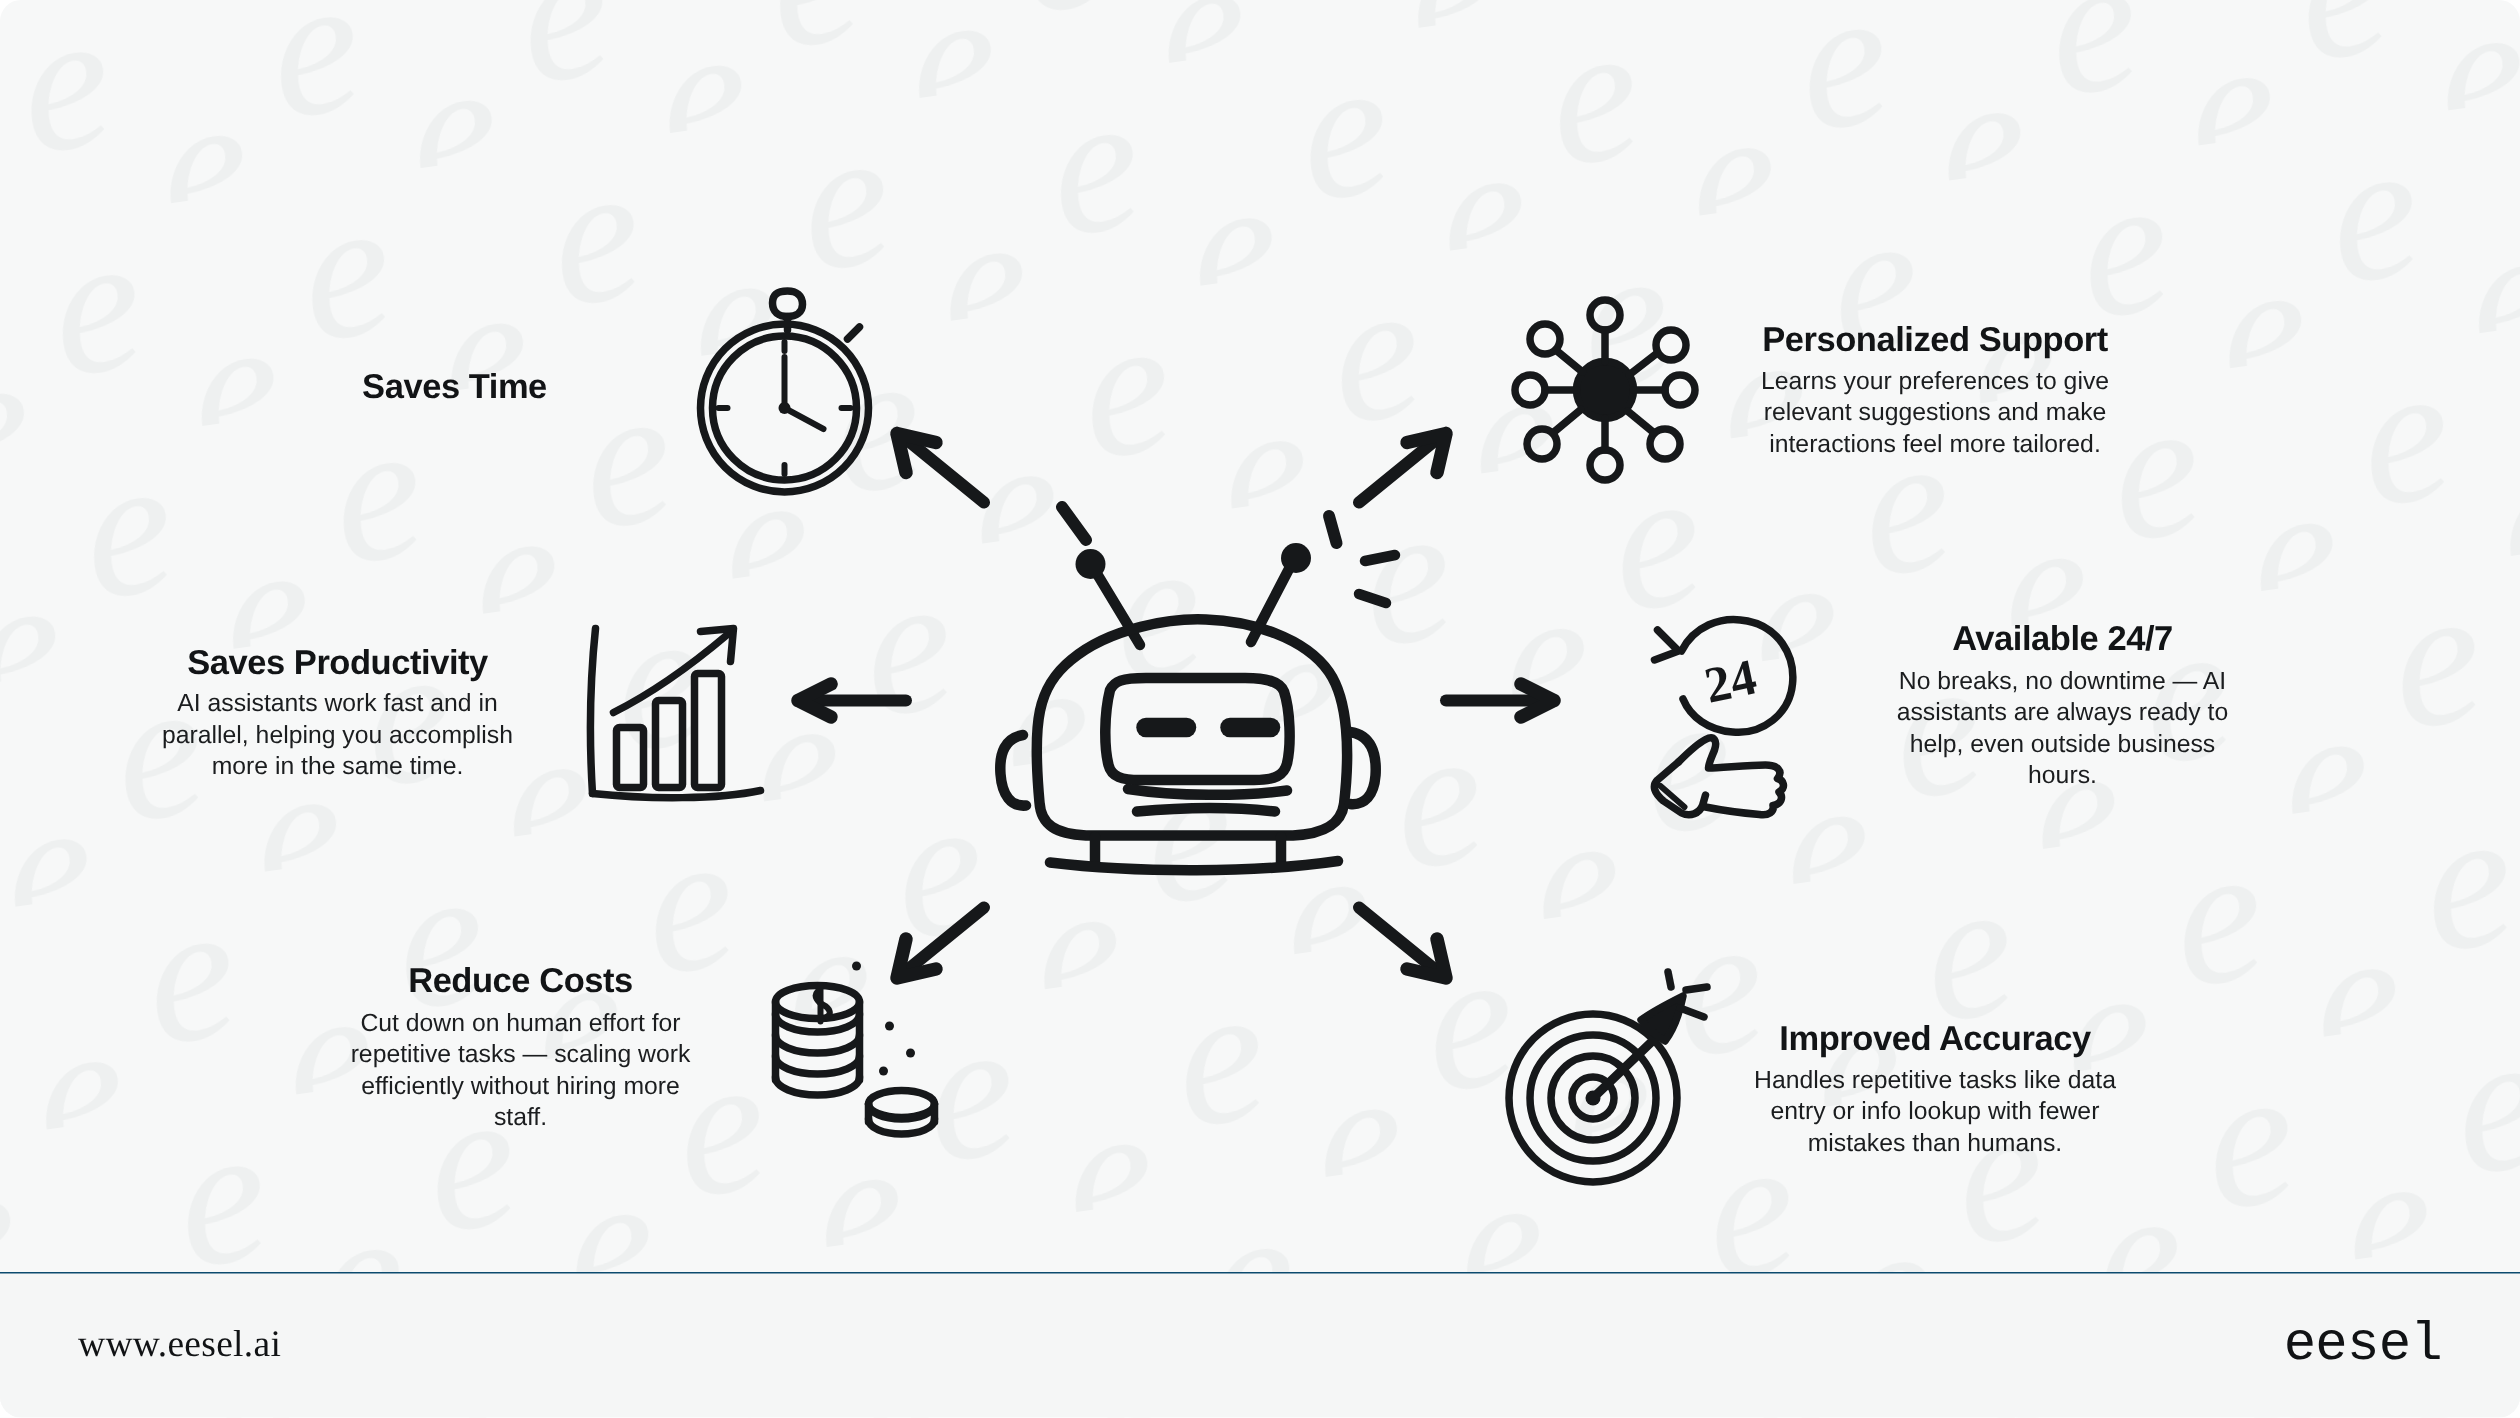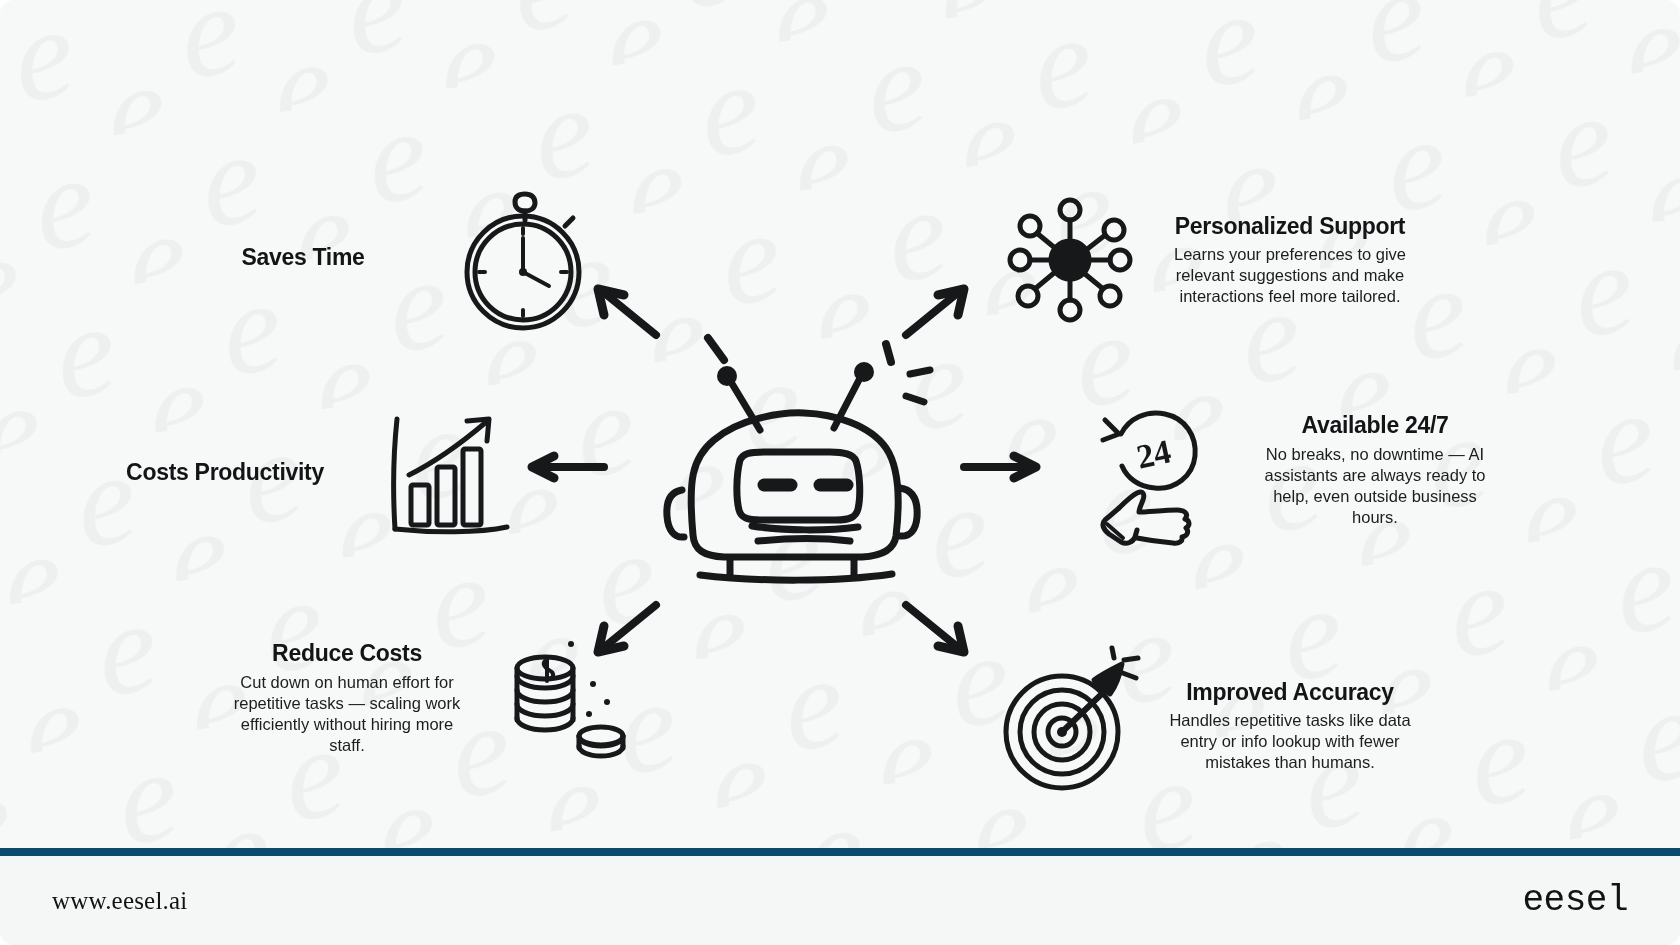--- a/index.html
+++ b/index.html
@@ -136,21 +136,21 @@
   #arrow-down-left  { left: 592px;  top: 600px; }
   #arrow-down-right { left: 900px;  top: 600px; }
 
   
   #footer {
     position: absolute;
     left: 0;
     bottom: 0;
     width: 1680px;
     height: 97px;
-    border-top: 8px solid #0c4a6e;
+    border-top: 1px solid #0c4a6e;
     background: #f5f6f6;
     display: flex;
     align-items: center;
     justify-content: space-between;
     padding: 0 52px;
     box-sizing: border-box;
     z-index: 3;
   }
   #footer-url {
     font-family: "Liberation Serif", serif;
@@ -276,21 +276,22 @@
           <path d="M110 82 L104 82" stroke-width="4"></path>
           <path d="M66 126 L66 120" stroke-width="4"></path>
           <path d="M22 82 L28 82" stroke-width="4"></path>
           <path d="M108 36 L116 28" stroke-width="5"></path>
         </svg>
       </div>
     </div>
 
     <div class="benefit left" id="benefit-boost-prod">
       <div class="benefit-text">
-        <div class="benefit-title">Costs Productivity</div>
+        <div class="benefit-title">Saves Productivity</div>
+        <div class="benefit-desc">AI assistants work fast and in parallel, helping you accomplish more in the same time.</div>
       </div>
       <div class="benefit-icon">
         <svg width="140" height="140" viewBox="0 0 140 140" fill="none" stroke="#16181a" stroke-width="5" stroke-linecap="round" stroke-linejoin="round">
           <path d="M22 14 C18 52 18 92 20 124"></path>
           <path d="M20 124 C58 128 104 128 132 122"></path>
           <rect x="36" y="80" width="18" height="40" rx="2"></rect>
           <rect x="62" y="62" width="18" height="58" rx="2"></rect>
           <rect x="88" y="44" width="18" height="76" rx="2"></rect>
           <path d="M34 70 C58 58 84 40 110 18"></path>
           <path d="M92 16 L114 14 L112 36" stroke-width="5"></path>

